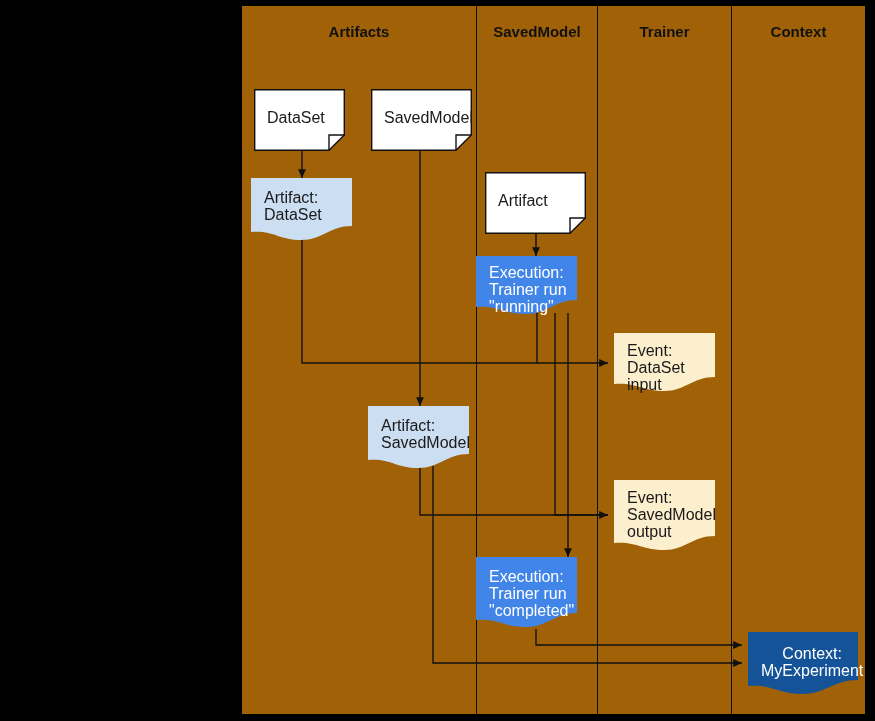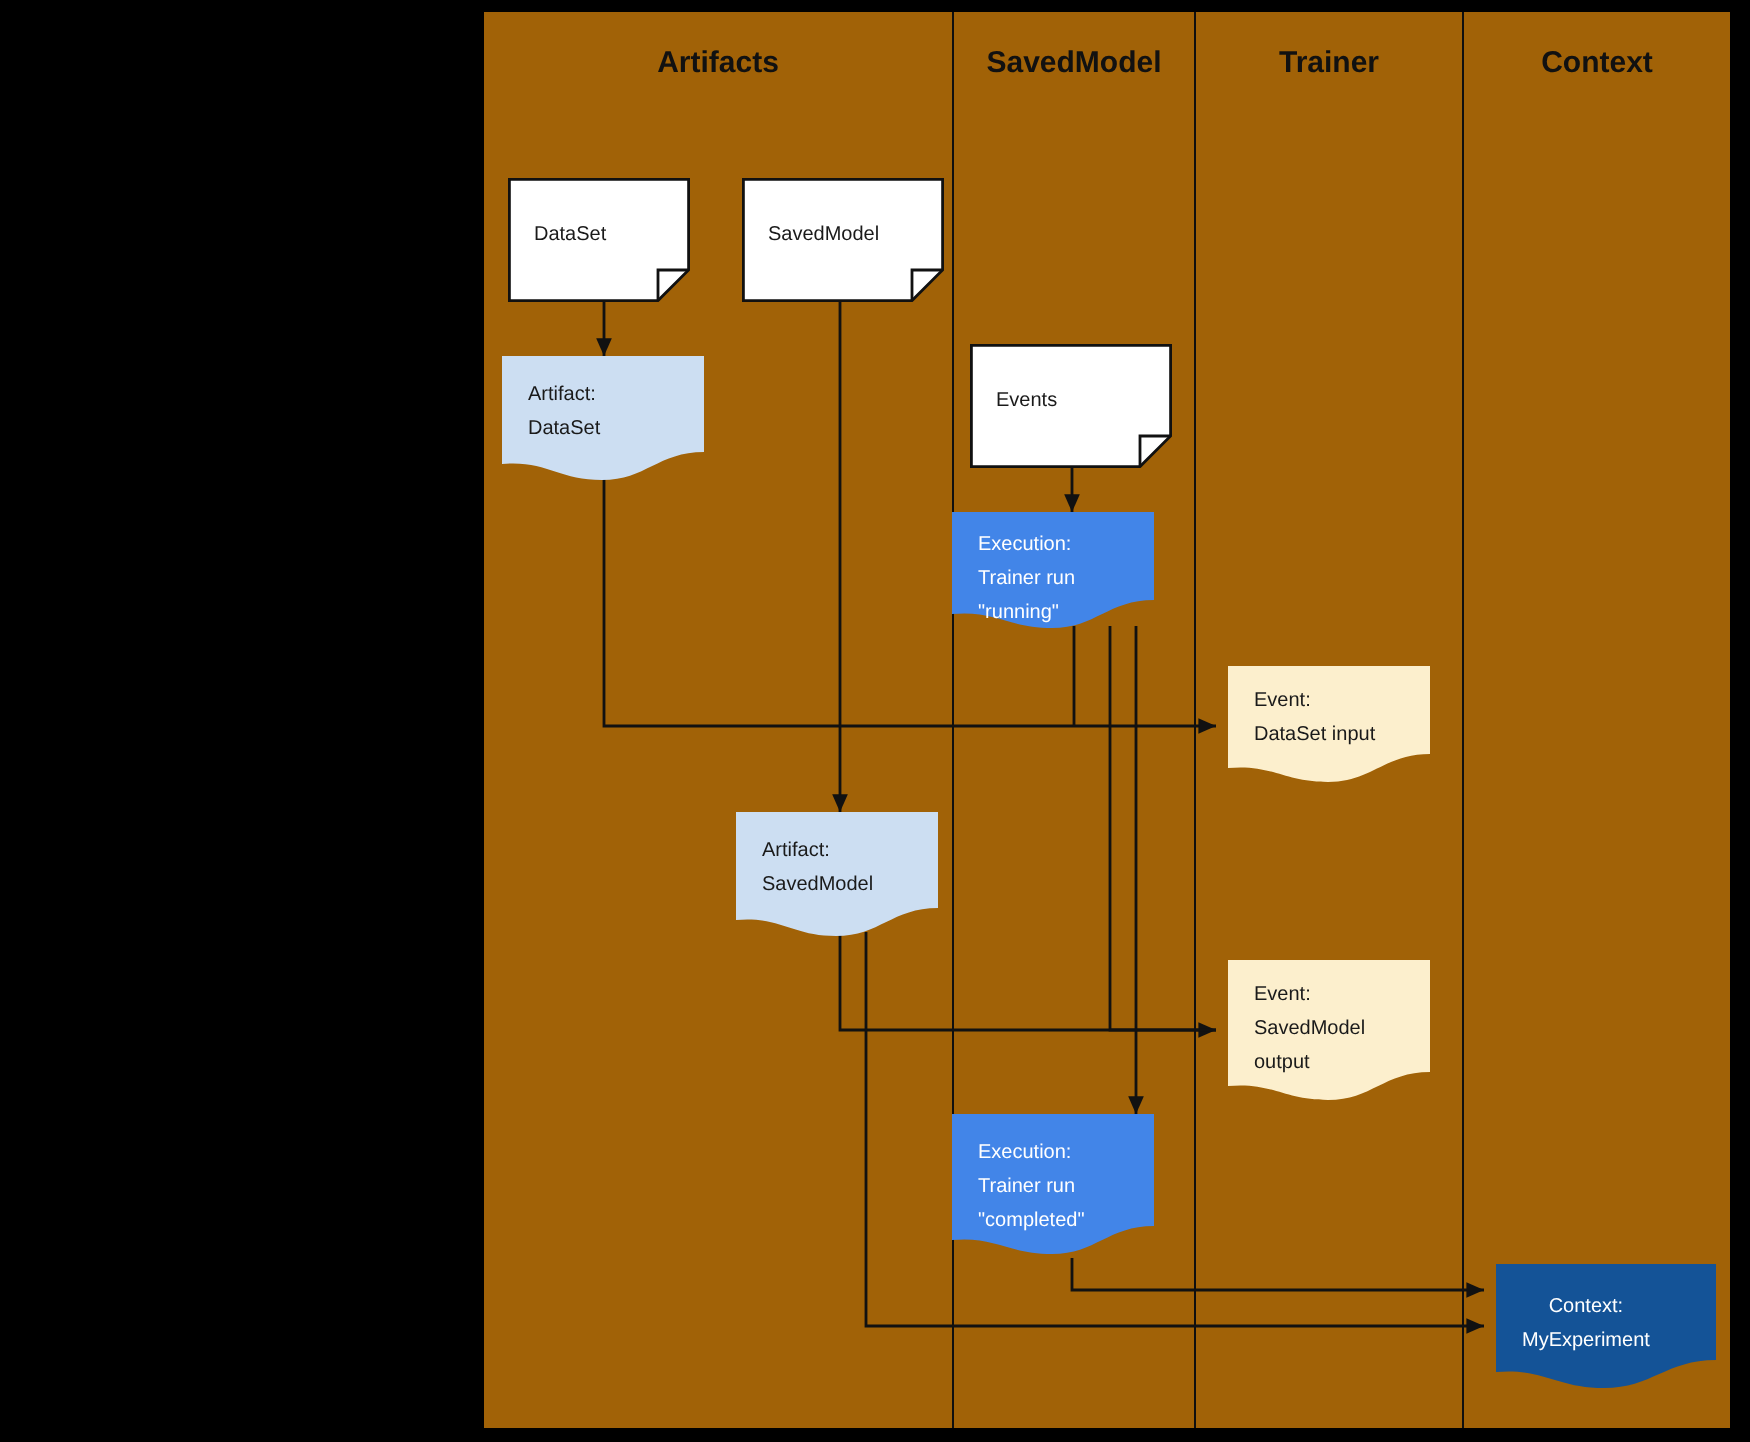--- a/index.html
+++ b/index.html
@@ -45,21 +45,21 @@
     overflow: visible;
   }
   .node {
     position: absolute;
     box-sizing: border-box;
   }
   .node .label {
     position: absolute;
     left: 13px;
     top: 11px;
-    font-size: 10px;
+    font-size: 16px;
     line-height: 17px;
     white-space: pre-line;
   }
   .doc-node .label { color: #1a1a1a; }
   .artifact-node .label { color: #1a1a1a; }
   .event-node .label { color: #1a1a1a; }
   .execution-node .label { color: #ffffff; }
   .context-node .label { color: #ffffff; }
   svg.shape {
     position: absolute;
@@ -128,21 +128,21 @@
       <path d="M100.3,46 L85,46 L85,61.3" fill="none" stroke="#111111" stroke-width="1.4"></path>
     </svg>
     <div class="label" style="top:20px;">SavedModel</div>
   </div>
 
   <div class="node doc-node" style="left:243px; top:166px; width:101px; height:62px;">
     <svg class="shape" viewBox="0 0 101 62" preserveAspectRatio="none">
       <path d="M0.7,0.7 H100.3 V46 L85,61.3 H0.7 Z" fill="#ffffff" stroke="#111111" stroke-width="1.4"></path>
       <path d="M100.3,46 L85,46 L85,61.3" fill="none" stroke="#111111" stroke-width="1.4"></path>
     </svg>
-    <div class="label" style="top:20px;">Events</div>
+    <div class="label" style="top:20px;">Artifact</div>
   </div>
 
   <div class="node artifact-node" style="left:9px; top:172px; width:101px; height:62px;">
     <svg class="shape" viewBox="0 0 101 62" preserveAspectRatio="none">
       <path d="M0,0 H101 V48 C78,48 72,62 50,62 C28,62 22,52 0,54 Z" fill="#ccdef2"></path>
     </svg>
     <div class="label">Artifact:
 DataSet</div>
   </div>
 

